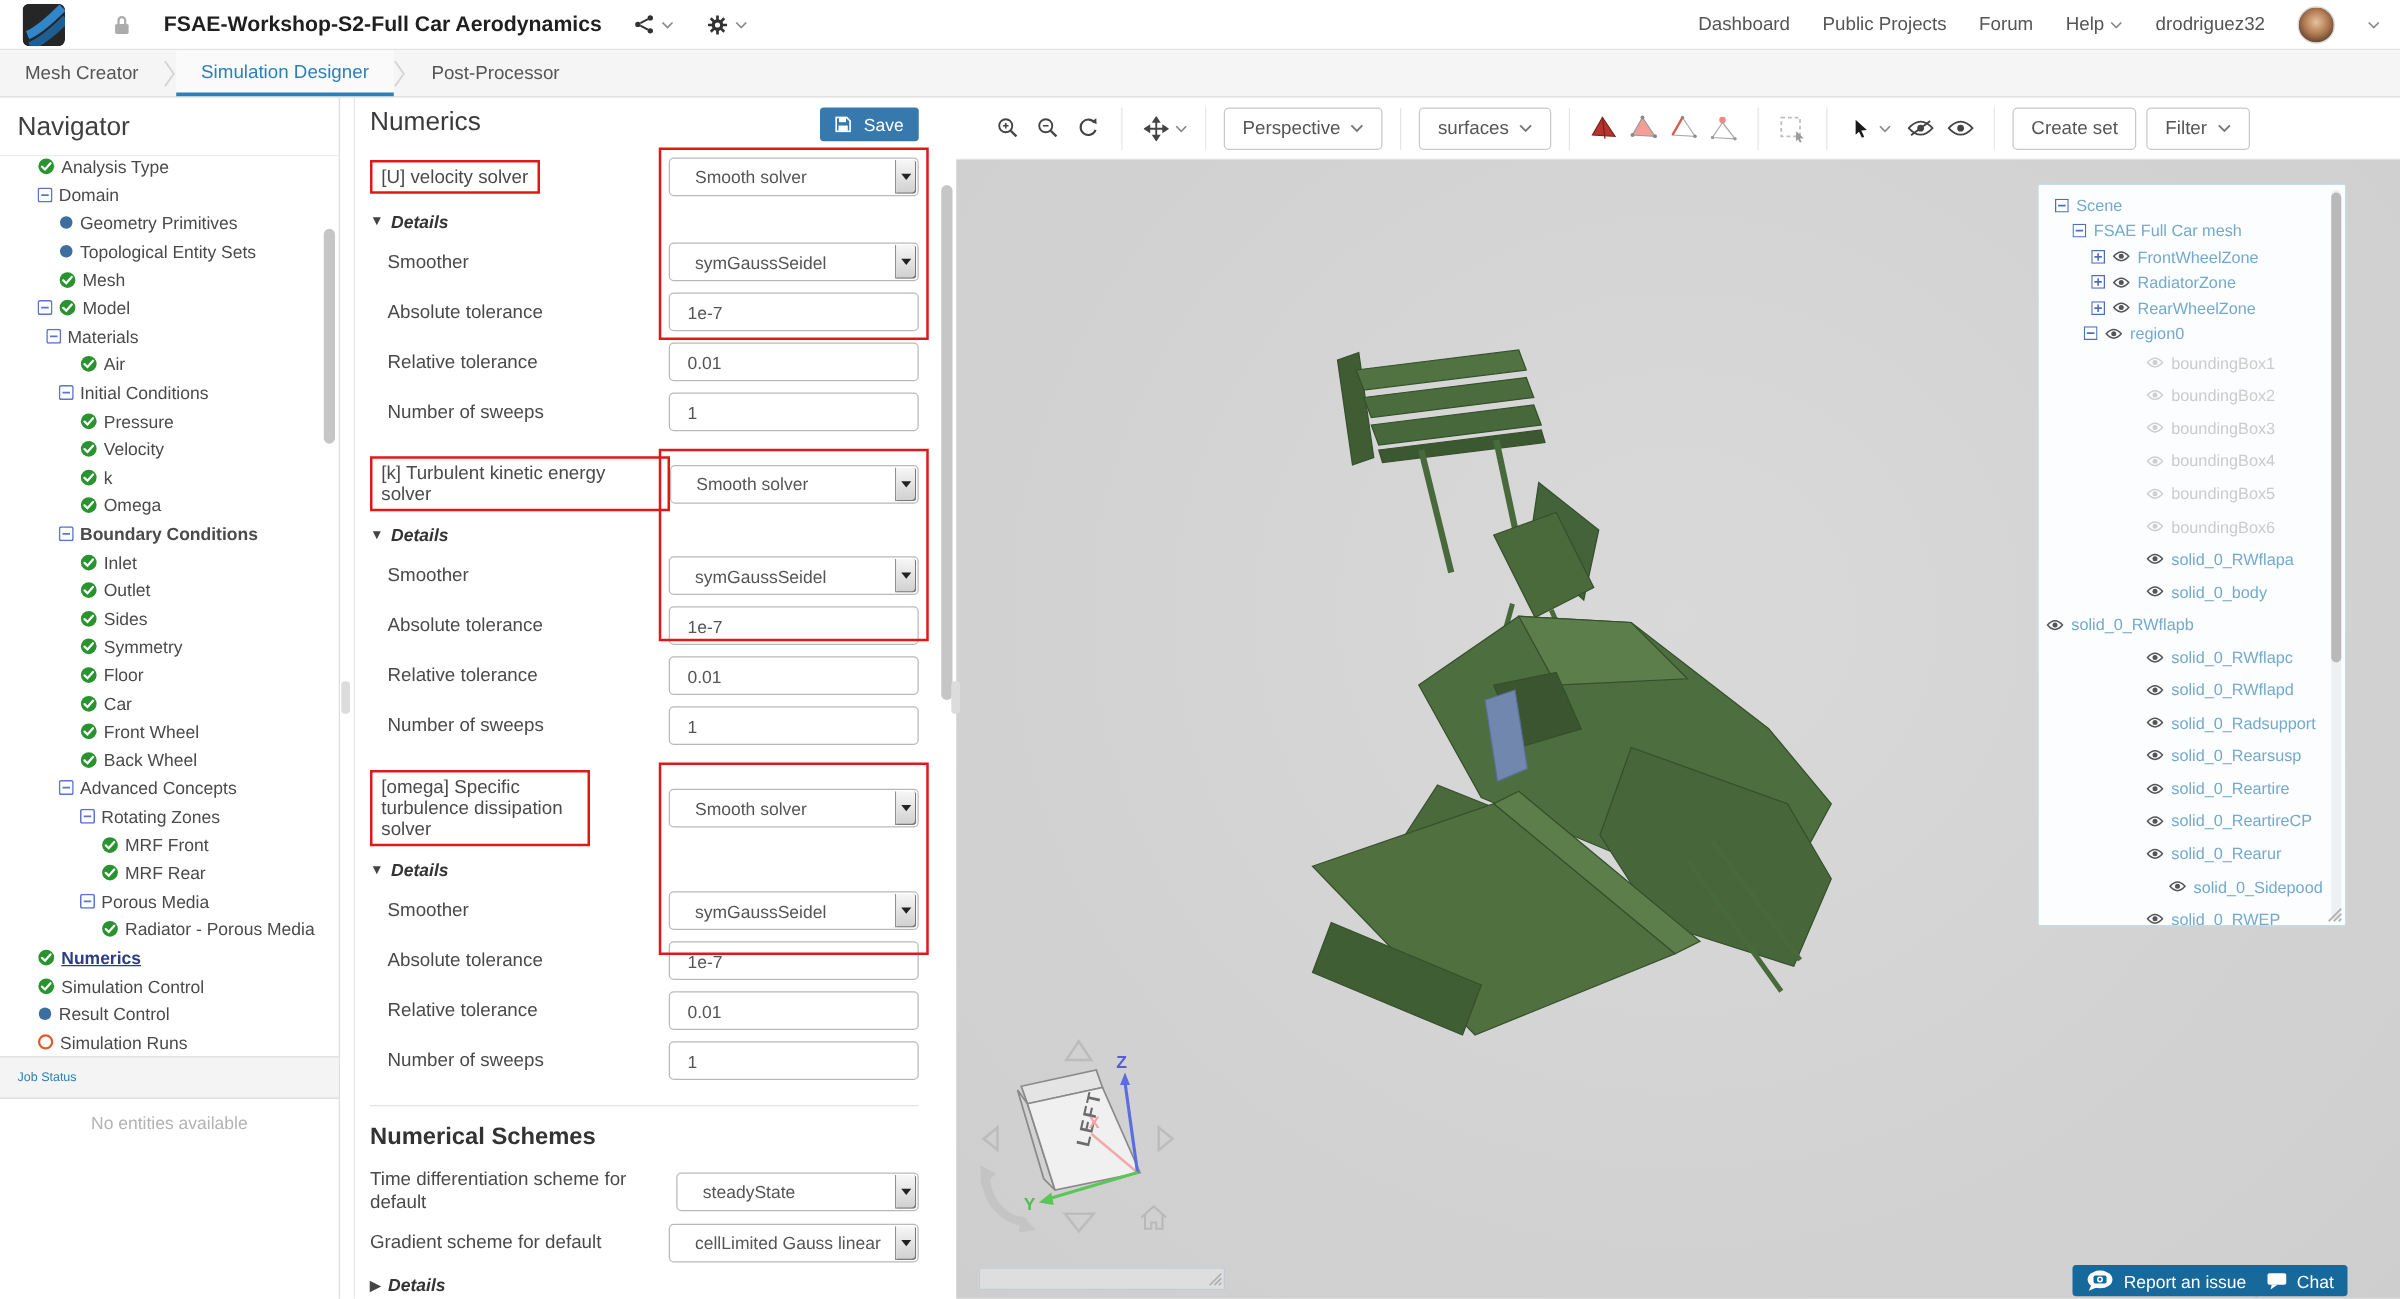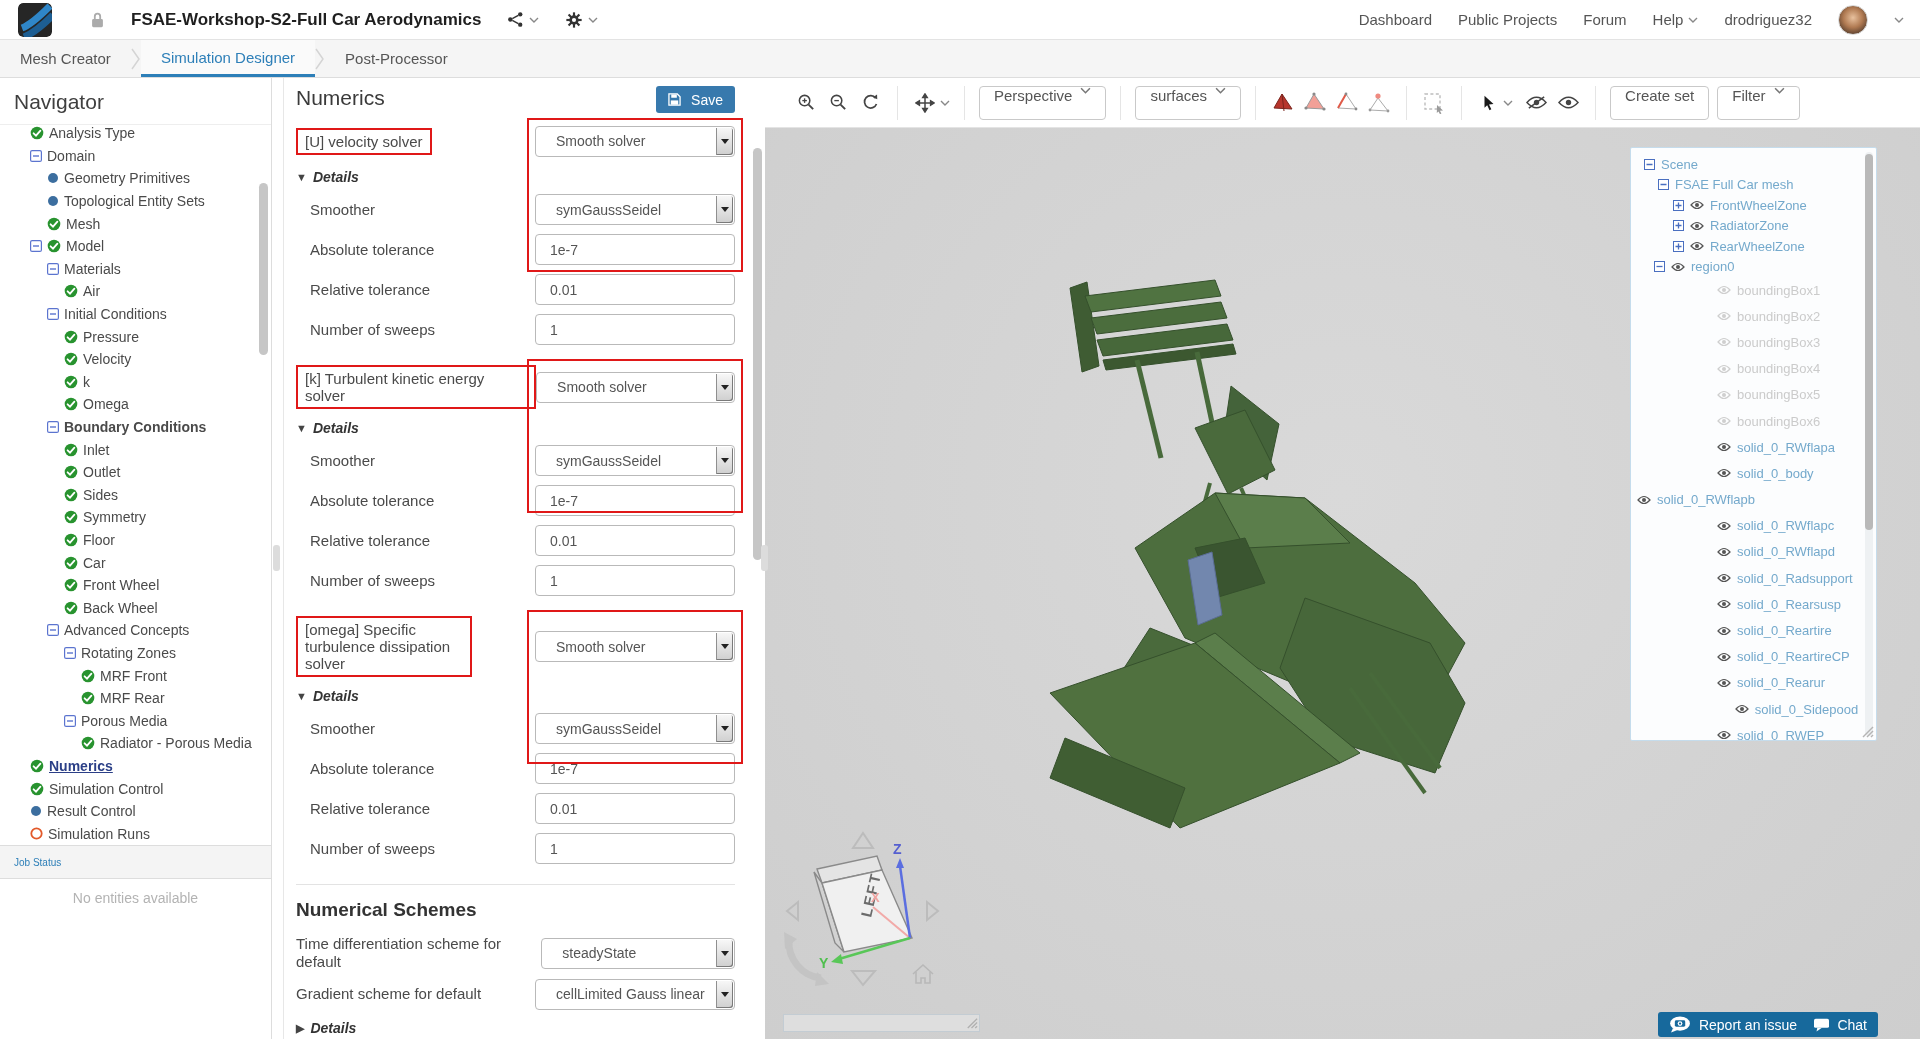--- a/index.html
+++ b/index.html
@@ -91,21 +91,21 @@
     background:#c6c6c6; border-radius:5px; cursor:pointer; }
 
   
   .viewer { position:absolute; left:765px; top:78px; right:0; bottom:0; }
   .vtoolbar { height:50px; background:#fff; border-bottom:1px solid #e4e4e4; display:flex;
     align-items:center; padding-left:28px; }
   .vt-icon { display:flex; align-items:center; justify-content:center; width:26px; height:26px;
     cursor:pointer; }
   .vt-sep { width:1px; height:34px; background:#e5e5e5; margin:0 14px; }
   .vt-btn { height:34px; border:1px solid #c9c9c9; border-radius:4px; background:#fff;
-    display:flex; align-items:flex-start; gap:8px; padding:0 14px; font-size:15px; color:#555;
+    display:flex; align-items:center; gap:8px; padding:0 14px; font-size:15px; color:#555;
     cursor:pointer; }
   .viewport { position:absolute; left:0; top:50px; right:0; bottom:0;
     background:radial-gradient(ellipse at 50% 40%, #d9d9d9 0%, #cecece 100%); cursor:grab; }
 
   
   .scene-panel { position:absolute; left:865px; top:19px; width:247px; height:594px;
     background:#fcfdfe; border:1px solid #c5dcec; border-radius:2px; padding-top:6px; overflow:hidden; }
   .scene-row { display:flex; align-items:center; white-space:nowrap; cursor:pointer; }
   .scene-label { font-size:13px; color:#74a9cc; margin-left:6px; }
   .scene-row.dim .scene-label { color:#cbcbcb; }
@@ -264,21 +264,21 @@
           </svg>
         </span>
         <span class="ticon">
           <svg width="14" height="14" viewBox="0 0 14 14">
             <circle cx="7" cy="7" r="6.3" fill="#28932f"></circle>
             <path d="M3.6 7.3 L6 9.6 L10.4 4.6" fill="none" stroke="#fff" stroke-width="1.8" stroke-linecap="round"></path>
           </svg>
         </span>
         <span class="nav-label">Model</span>
       </div>
-      <div class="nav-row" style="padding-left: 47px;">
+      <div class="nav-row" style="padding-left: 37px;">
         <span class="ticon">
           <svg width="12" height="12" viewBox="0 0 12 12">
             <rect x="0.6" y="0.6" width="10.8" height="10.8" rx="1.5" fill="#fff" stroke="#5b74cf" stroke-width="1.2"></rect>
             <line x1="3" y1="6" x2="9" y2="6" stroke="#5b74cf" stroke-width="1.4"></line>
           </svg>
         </span>
         <span class="nav-label">Materials</span>
       </div>
       <div class="nav-row" style="padding-left: 64px;">
         <span class="ticon">
@@ -894,21 +894,21 @@
               </svg>
             </span>
             <span class="s-eye">
               <svg width="14" height="10" viewBox="0 0 14 9">
                 <path d="M1 4.5 Q7 -2.5 13 4.5 Q7 11.5 1 4.5 Z" fill="none" stroke="currentColor" stroke-width="1.2"></path>
                 <circle cx="7" cy="4.5" r="2" fill="currentColor"></circle>
               </svg>
             </span>
             <span class="scene-label">RearWheelZone</span>
           </div>
-          <div class="scene-row" style="height: 20.5px; padding-left: 23px; align-items: center;">
+          <div class="scene-row" style="height: 20.5px; padding-left: 36px; align-items: center;">
             <span class="s-exp">
               <svg width="11" height="11" viewBox="0 0 11 11">
                 <rect x="0.5" y="0.5" width="10" height="10" fill="#fff" stroke="#4a6fc0"></rect>
                 <line x1="2.5" y1="5.5" x2="8.5" y2="5.5" stroke="#4a6fc0" stroke-width="1.3"></line>
               </svg>
             </span>
             <span class="s-eye">
               <svg width="14" height="10" viewBox="0 0 14 9">
                 <path d="M1 4.5 Q7 -2.5 13 4.5 Q7 11.5 1 4.5 Z" fill="none" stroke="currentColor" stroke-width="1.2"></path>
                 <circle cx="7" cy="4.5" r="2" fill="currentColor"></circle>

